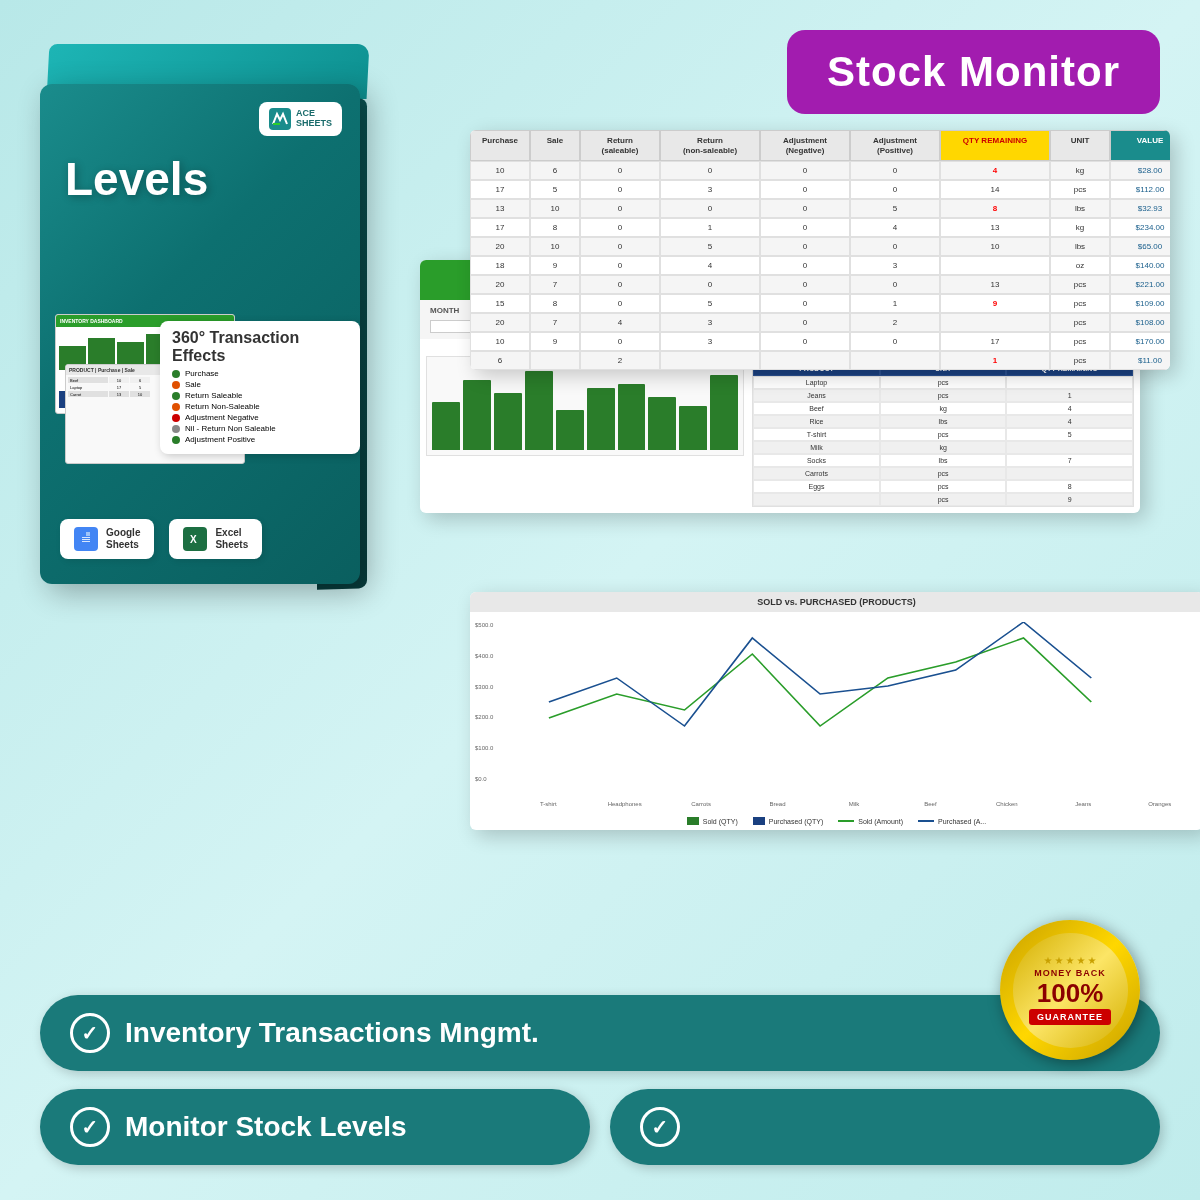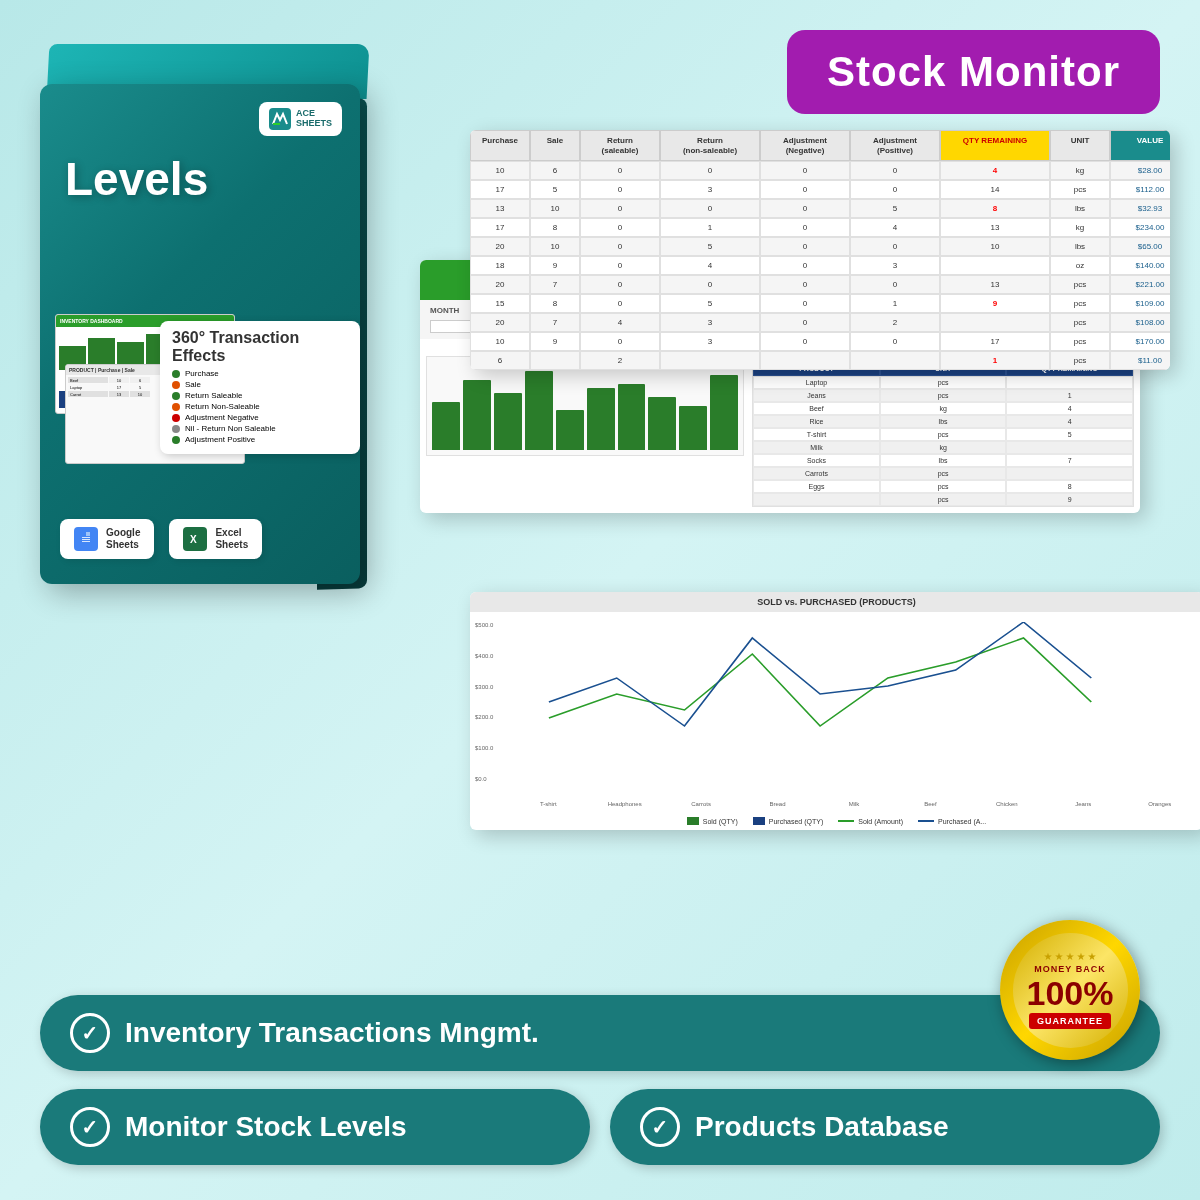--- a/index.html
+++ b/index.html
@@ -518,21 +518,21 @@
       justify-content: center;
       text-align: center;
     }
     .money-back-text1 {
       font-size: 9px;
       font-weight: 900;
       color: #8b0000;
       letter-spacing: 1px;
     }
     .money-back-percent {
-      font-size: 34px;
+      font-size: 26px;
       font-weight: 900;
       color: #8b0000;
     }
     .money-back-guarantee {
       background: #c00;
       color: white;
       font-size: 9px;
       font-weight: 900;
       padding: 3px 8px;
       border-radius: 3px;
@@ -1023,21 +1023,20 @@
     <div class="feature-badge">
       <div class="check-circle">
         <span class="check-mark">✓</span>
       </div>
       <span class="feature-text">Monitor Stock Levels</span>
     </div>
     <div class="feature-badge">
       <div class="check-circle">
         <span class="check-mark">✓</span>
       </div>
-      <span class="feature-text">Products Database</span>
     </div>
   </div>
 </div>
 
 <div class="money-back" style="bottom:140px; right:60px; position:absolute; z-index:20;">
   <div class="money-back-outer">
     <div class="money-back-inner">
       <div class="stars-row">
         <span class="star">★</span>
         <span class="star">★</span>

